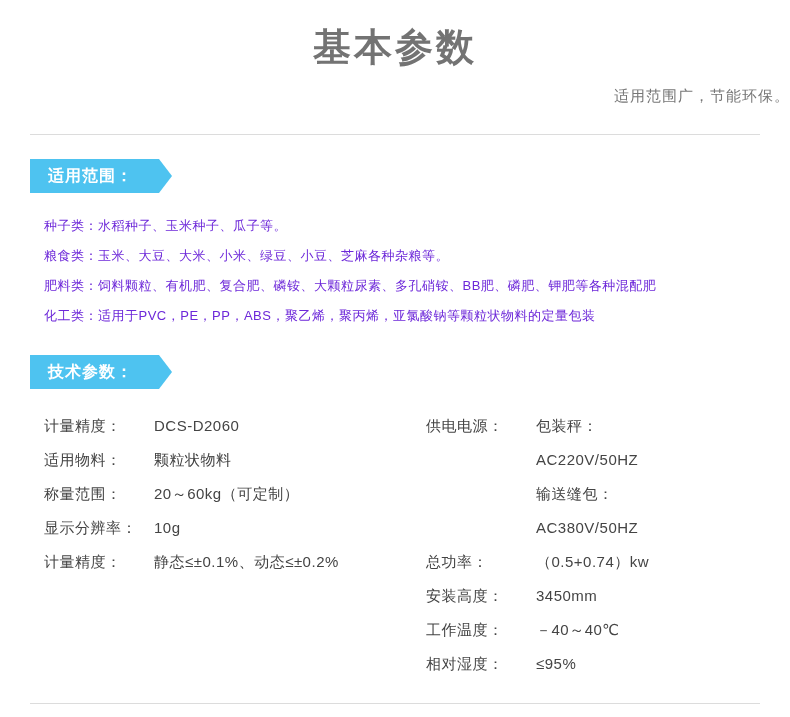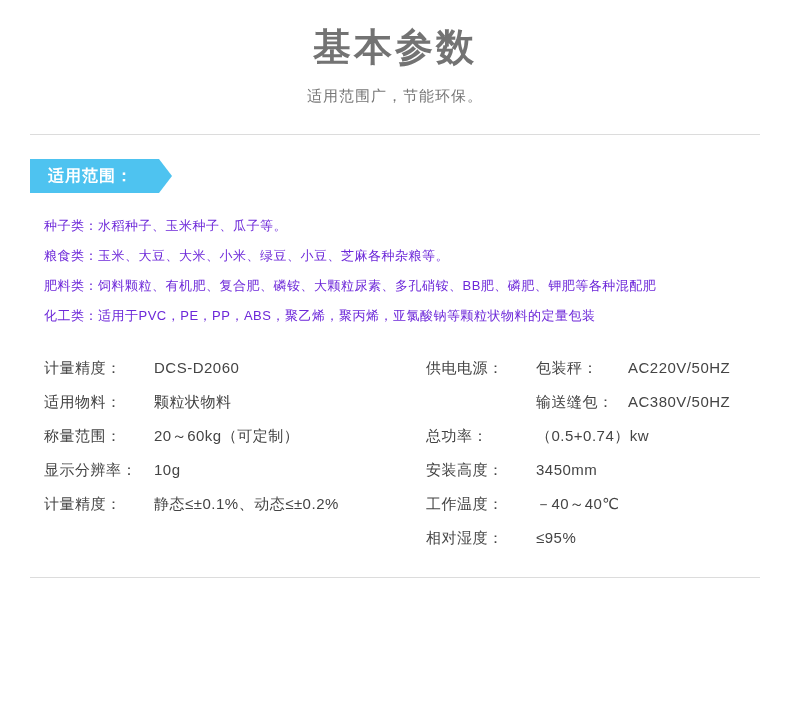--- a/index.html
+++ b/index.html
@@ -30,20 +30,21 @@
     color: #737373;
     letter-spacing: 3px;
     line-height: 1.35;
     margin: 0;
   }
   .subtitle {
     font-size: 15px;
     color: #777777;
     letter-spacing: 1px;
     margin-top: 14px;
+    text-align: right;
   }
   .divider {
     height: 1px;
     background: #dcdcdc;
     margin: 28px 30px 0 30px;
   }
   .section {
     padding: 0 30px;
   }
   .section-head {
@@ -109,20 +110,21 @@
   }
   .spec-value {
     flex: 1 1 auto;
     white-space: nowrap;
   }
   .spec-row.sub .spec-label {
     visibility: hidden;
   }
   .power-wrap {
     display: flex;
+    flex-direction: column;
   }
   .power-key {
     width: 92px;
     flex: 0 0 auto;
   }
   .bottom-divider {
     height: 1px;
     background: #dcdcdc;
     margin: 22px 30px 0 30px;
   }
@@ -145,20 +147,23 @@
     </div>
     <div class="scope-list">
       <div class="scope-row">种子类：水稻种子、玉米种子、瓜子等。</div>
       <div class="scope-row">粮食类：玉米、大豆、大米、小米、绿豆、小豆、芝麻各种杂粮等。</div>
       <div class="scope-row">肥料类：饲料颗粒、有机肥、复合肥、磷铵、大颗粒尿素、多孔硝铵、BB肥、磷肥、钾肥等各种混配肥</div>
       <div class="scope-row">化工类：适用于PVC，PE，PP，ABS，聚乙烯，聚丙烯，亚氯酸钠等颗粒状物料的定量包装</div>
     </div>
   </div>
 
   <div class="section">
+    <div class="section-head">
+      <span class="section-tab">技术参数：</span>
+    </div>
 
     <div class="specs">
 
       <div class="spec-col left">
         <div class="spec-row">
           <span class="spec-label">计量精度：</span>
           <span class="spec-value">DCS-D2060</span>
         </div>
         <div class="spec-row">
           <span class="spec-label">适用物料：</span>

